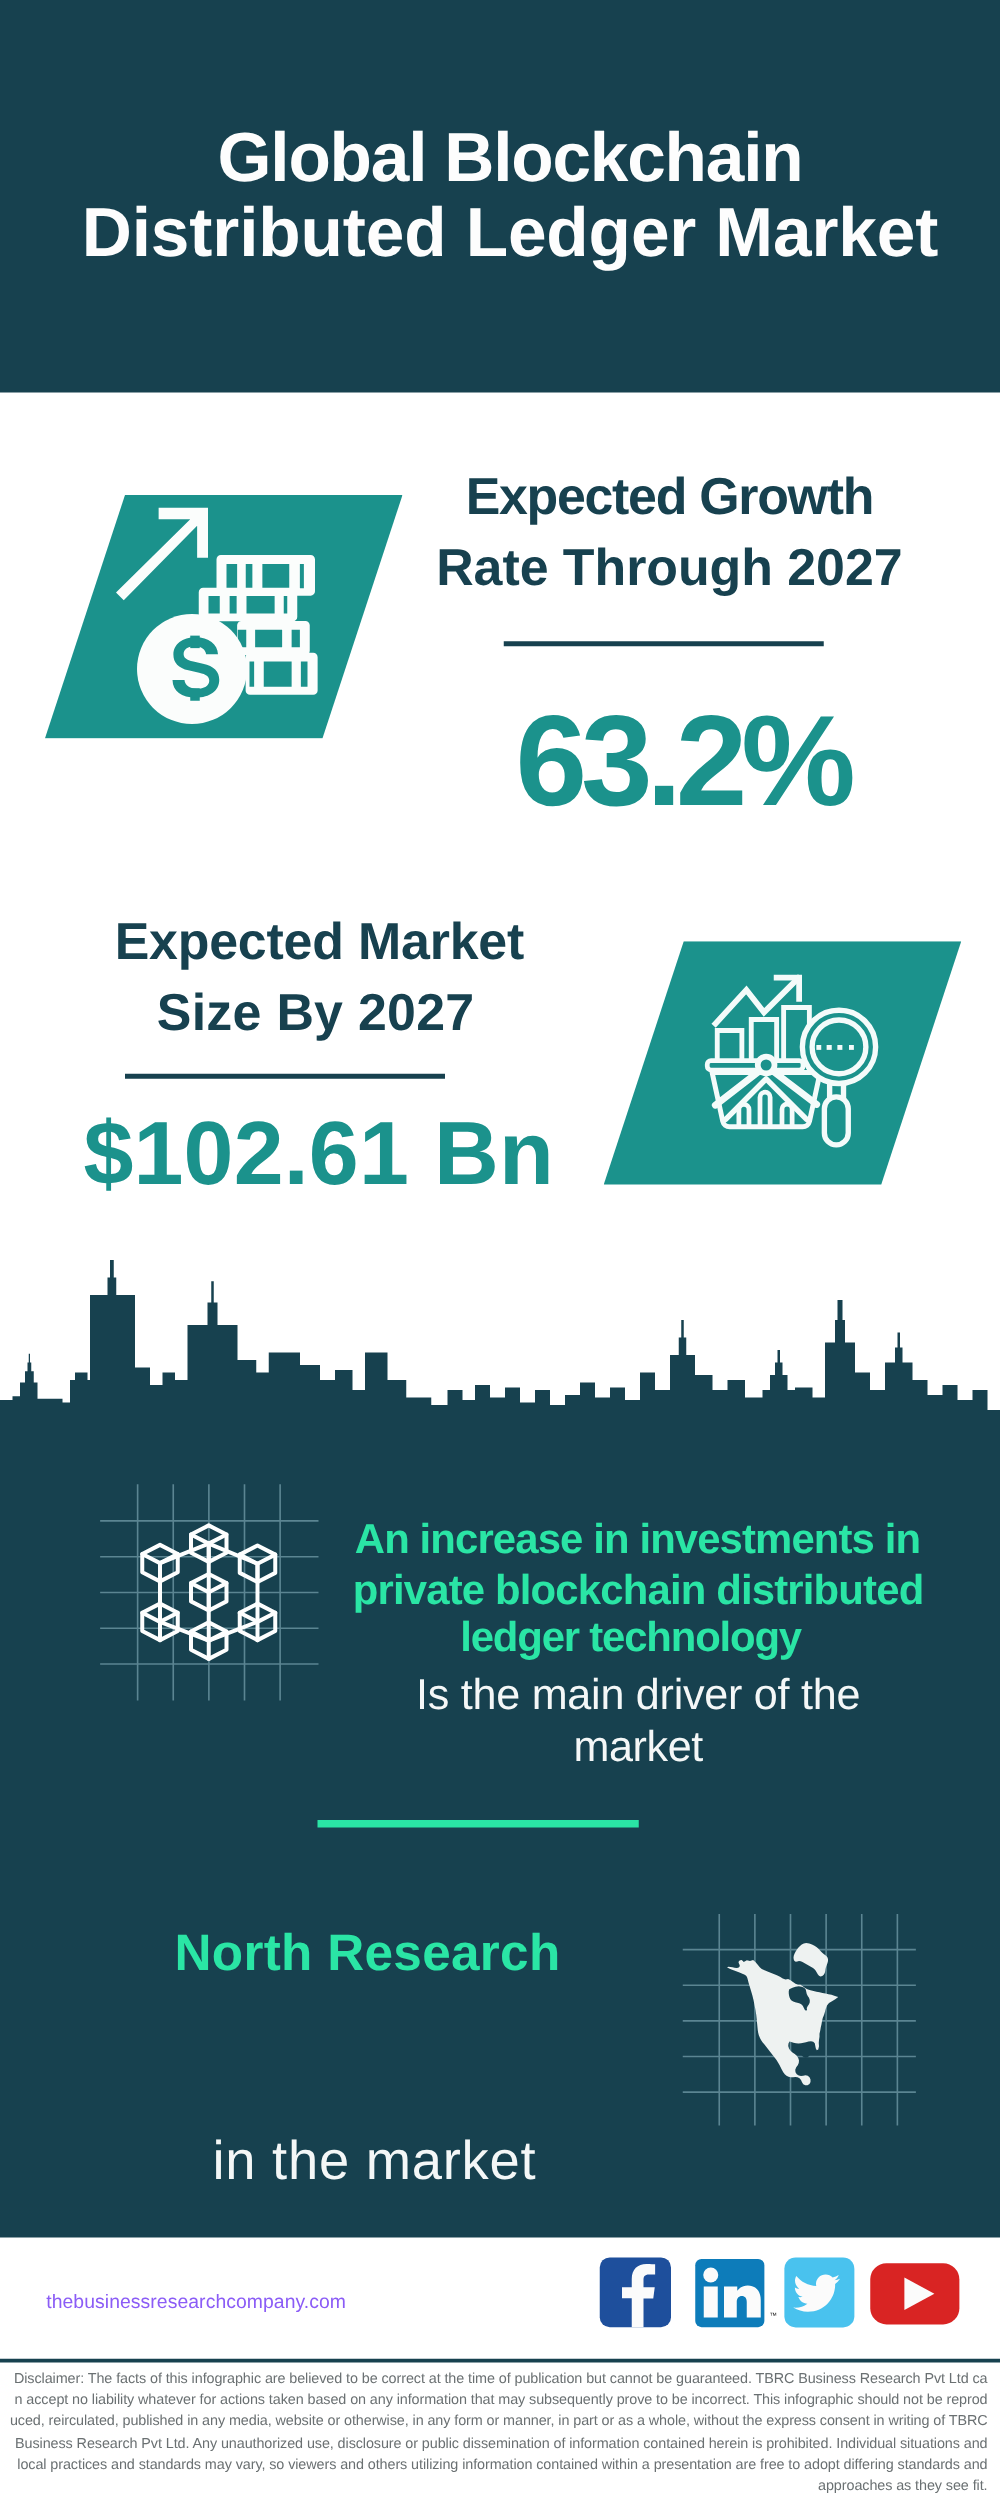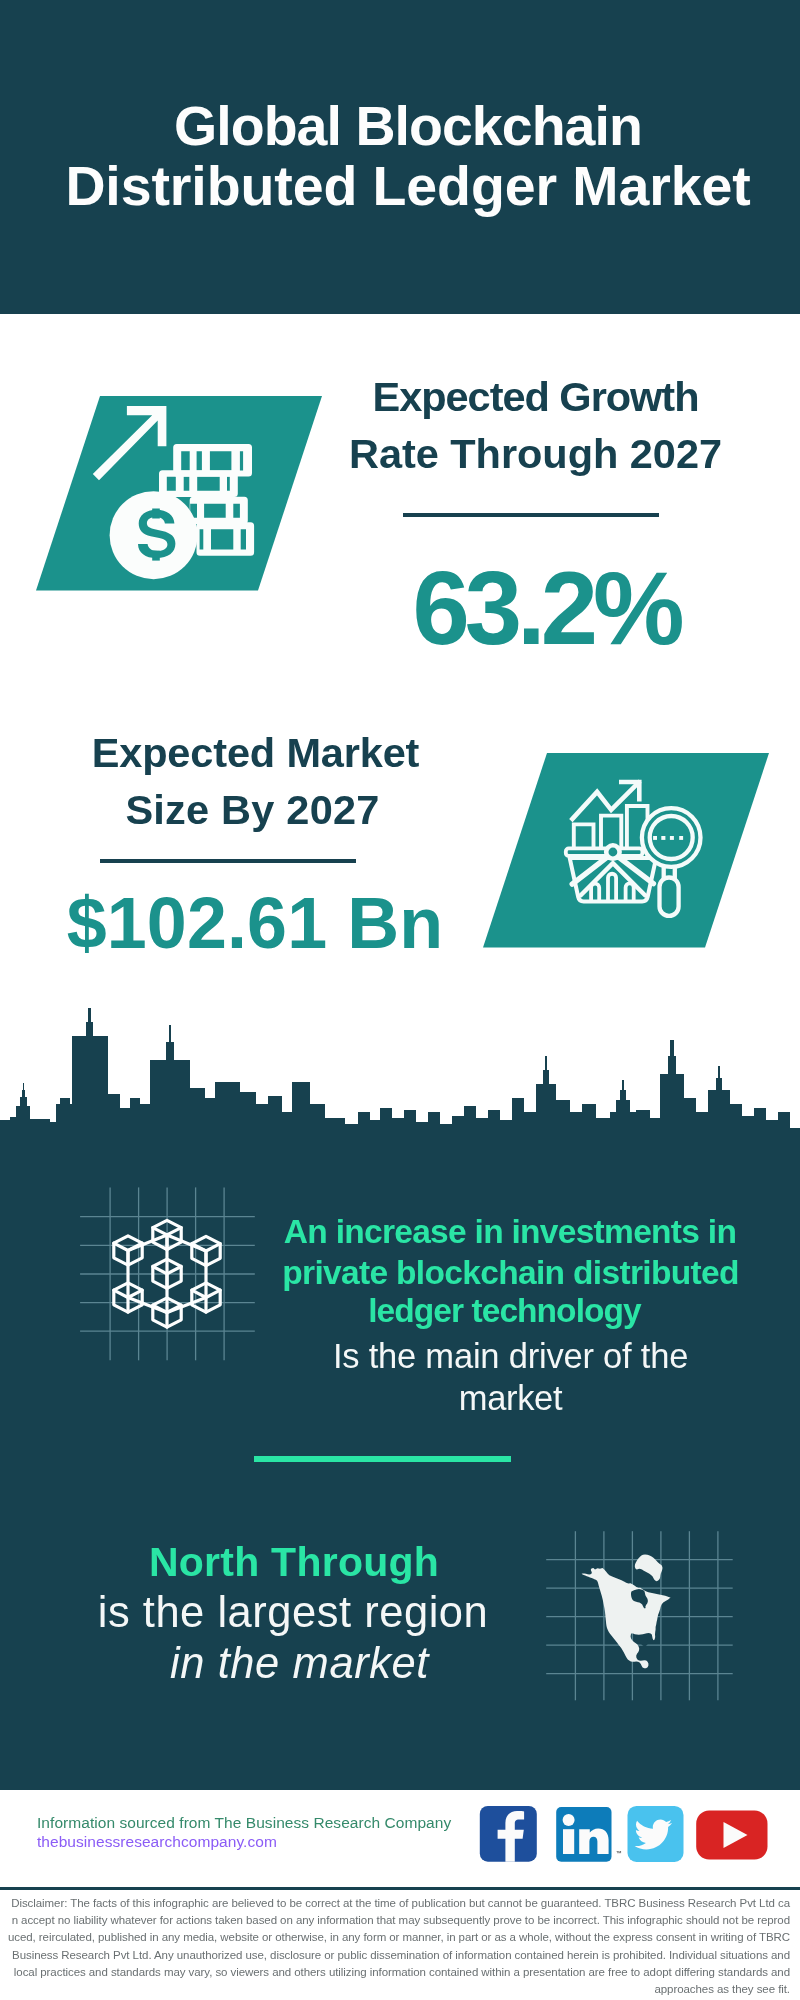--- a/index.html
+++ b/index.html
@@ -156,23 +156,22 @@
   </svg>
 
   <div class="abs ins-line ins-hi" style="top:1213px;font-size:33.5px;letter-spacing:-0.71px;width:1020px;left:0;">An increase in investments in</div>
   <div class="abs ins-line ins-hi" style="top:1254px;font-size:33.5px;letter-spacing:-0.67px;width:1021px;left:0;">private blockchain distributed</div>
   <div class="abs ins-line ins-hi" style="top:1292px;font-size:33.5px;letter-spacing:-0.94px;width:1009px;left:0;">ledger technology</div>
   <div class="abs ins-line ins-sub" style="top:1337px;font-size:34.5px;letter-spacing:-0.21px;width:1021px;left:0;">Is the main driver of the</div>
   <div class="abs ins-line ins-sub" style="top:1379px;font-size:34.5px;letter-spacing:-0.33px;width:1021px;left:0;">market</div>
 
   <div class="ins-rule" style="left:254px;top:1456px;width:257px;height:5.5px;"></div>
 
-  <div class="abs ins-line ins-hi" style="top:1539px;font-size:41px;letter-spacing:0.25px;width:588px;left:0;">North Through</div>
-  <div class="abs ins-line ins-sub" style="top:1588px;font-size:43.5px;letter-spacing:0.52px;width:586px;left:0;">is the largest region</div>
-  <div class="abs ins-line ins-sub" style="top:1639px;font-size:43.5px;letter-spacing:0.58px;width:599px;left:0;font-style:italic;">in the market</div>
+  <div class="abs ins-line ins-hi" style="top:1539px;font-size:41px;letter-spacing:0.25px;width:588px;left:0;">North Research</div>
+  <div class="abs ins-line ins-sub" style="top:1705px;font-size:43.5px;letter-spacing:0.58px;width:599px;left:0;">in the market</div>
 
   <svg class="abs" style="left:545px;top:1515px;" width="190" height="190" viewBox="0 0 190 190">
     <g stroke="#5b8592" stroke-width="1.3">
       <line x1="30.4" y1="16.2" x2="30.4" y2="185.3"></line>
       <line x1="58.9" y1="16.2" x2="58.9" y2="185.3"></line>
       <line x1="87.4" y1="16.2" x2="87.4" y2="185.3"></line>
       <line x1="115.9" y1="16.2" x2="115.9" y2="185.3"></line>
       <line x1="144.4" y1="16.2" x2="144.4" y2="185.3"></line>
       <line x1="172.9" y1="16.2" x2="172.9" y2="185.3"></line>
       <line x1="1.2" y1="44.7" x2="187.7" y2="44.7"></line>
@@ -184,21 +183,20 @@
     <g transform="translate(40,35)">
       <polygon points="10.0,19.5 12.5,18.2 15.0,18.8 17.5,18.0 19.5,19.8 21.2,21.8 22.8,23.8 24.4,25.2 26.6,26.2 29.0,27.2 31.5,28.2 34.0,29.2 36.5,30.2 39.0,31.4 41.2,32.8 43.4,33.6 45.5,33.2 47.4,34.2 49.4,35.6 51.4,37.0 53.4,37.8 55.4,37.8 57.4,39.2 59.4,40.6 61.4,41.6 63.4,42.2 65.8,42.8 68.2,43.3 70.6,43.8 73.0,44.3 75.4,44.8 77.8,45.3 80.2,45.8 82.4,46.6 84.2,47.2 85.6,47.6 83.2,49.4 80.6,50.9 78.2,52.4 76.6,54.4 75.6,56.9 75.0,59.4 74.2,61.9 73.2,64.4 72.6,66.9 72.2,69.4 71.6,71.9 71.2,74.4 70.6,76.9 70.6,79.4 70.2,81.9 70.0,84.4 70.2,86.9 69.6,89.6 68.4,90.2 67.6,88.6 67.2,86.6 66.8,84.6 65.6,83.4 63.8,83.0 61.8,83.2 59.8,83.7 57.8,84.2 55.8,84.6 53.8,84.8 51.8,84.6 49.8,84.2 48.0,83.6 46.6,83.2 45.8,84.8 45.6,86.8 46.2,88.8 47.4,90.6 49.0,92.0 50.8,93.2 52.4,94.6 53.6,96.4 54.2,98.4 54.0,100.4 53.2,102.2 52.0,103.8 51.2,105.8 51.4,107.8 52.4,109.4 54.0,110.4 55.8,110.8 57.6,110.6 59.4,110.2 61.2,110.6 62.6,111.8 63.4,113.6 63.4,115.6 62.6,117.2 61.0,118.2 59.2,118.2 57.6,117.4 56.6,115.8 55.8,114.0 54.6,112.6 53.0,111.8 51.2,111.6 49.4,111.8 47.6,111.8 45.8,111.4 44.2,110.6 42.8,109.4 41.6,107.8 40.6,106.0 39.6,104.0 38.6,102.0 37.4,100.0 36.2,98.0 34.8,96.2 33.4,94.4 32.0,92.6 30.6,90.8 29.2,89.0 27.8,87.2 26.4,85.4 25.0,83.8 23.8,82.0 22.8,80.0 22.0,78.0 21.5,76.0 21.2,74.0 21.0,72.0 20.8,70.0 20.6,68.0 20.4,66.0 20.2,64.0 20.0,62.0 19.7,60.0 19.4,58.0 19.0,56.0 18.6,54.0 18.2,52.0 17.8,50.0 17.3,48.0 16.8,46.0 16.2,44.0 15.6,42.0 15.0,40.0 14.4,38.0 13.8,36.0 13.3,34.0 12.8,32.2 12.1,30.8 10.8,29.8 9.4,29.2 8.0,28.6 6.6,28.0 5.0,27.4 3.4,26.8 1.8,26.2 0.2,25.6 -1.2,25.0 -2.4,24.4 -3.4,23.8 -2.2,23.4 -0.6,23.5 1.0,23.8 2.6,24.2 4.2,24.4 5.6,24.2 6.6,23.4 6.8,22.2 6.2,21.0 5.8,19.8 6.2,18.8 7.2,18.2 8.4,18.0 9.2,18.8" fill="#eef2f1"></polygon>
       <polygon points="60.0,4.4 62.4,4.8 64.6,5.6 66.6,6.6 68.4,7.8 70.0,9.2 71.4,10.8 72.8,12.2 74.2,13.4 75.6,14.4 76.8,15.6 77.4,17.2 77.4,18.8 77.0,20.4 76.4,22.0 75.8,23.6 75.4,25.2 75.2,26.8 74.8,28.4 74.0,29.8 72.8,30.8 71.4,31.2 70.2,30.6 69.2,29.4 68.4,28.0 67.6,26.6 66.6,25.4 65.4,24.4 64.0,23.6 62.6,22.8 61.2,22.0 59.8,21.2 58.4,20.4 57.0,19.6 55.6,19.0 54.2,18.8 52.8,19.2 51.6,19.4 50.6,18.8 50.0,17.6 49.8,16.2 50.0,14.6 50.6,13.0 51.4,11.4 52.4,9.8 53.6,8.2 55.0,6.8 56.4,5.6 58.0,4.8" fill="#eef2f1"></polygon>
       <polygon points="49.0,40.2 51.4,39.4 54.0,39.0 56.4,39.4 58.4,40.2 59.6,41.6 60.0,43.4 60.4,45.2 61.2,46.8 62.2,48.2 62.8,50.0 62.8,51.8 62.2,53.4 61.2,54.8 60.4,56.4 60.6,58.0 59.8,58.6 58.8,57.8 58.0,56.2 57.2,54.6 56.0,53.4 54.4,52.6 52.8,52.2 51.2,51.8 49.6,51.2 48.2,50.4 47.2,49.2 46.6,47.8 46.2,46.2 46.0,44.6 46.0,43.0 46.4,41.4" fill="#17414f"></polygon>
       <polygon points="49.4,86.0 51.4,85.4 53.6,85.2 55.8,85.4 57.8,86.0 59.6,86.8 61.2,88.0 62.4,89.4 63.0,91.2 63.0,93.0 62.4,94.6 61.2,95.8 59.6,96.2 58.0,95.8 56.8,94.8 55.8,93.6 54.8,92.4 53.4,91.6 52.0,91.0 50.8,90.2 49.8,89.2 49.2,87.8" fill="#17414f"></polygon>
     </g>
   </svg>
 
   <div class="abs" style="left:0;top:1790px;width:800px;height:210px;background:#ffffff;"></div>
 
-  <div class="abs src" style="left:37px;top:1814px;font-size:15.5px;letter-spacing:0.05px;color:#358a6b;">Information sourced from The Business Research Company</div>
   <div class="abs src" style="left:37px;top:1833px;font-size:15.5px;letter-spacing:0.05px;color:#8b5cf6;">thebusinessresearchcompany.com</div>
 
   <svg class="abs" style="left:476px;top:1802px;" width="300" height="66" viewBox="0 0 300 66">
     <g>
       <rect x="3.8" y="3.9" width="57" height="55.8" rx="8" fill="#1e4f9c"></rect>
       <path d="M38.8,59.7 V36.7 h7.8 l1.2,-9.0 h-9.0 v-5.8 c0,-2.6 0.7,-4.4 4.5,-4.4 h4.8 V9.4
                c-0.8,-0.1 -3.7,-0.3 -7.0,-0.3 c-6.9,0 -11.7,4.2 -11.7,12.0 v6.6 h-7.8 v9.0 h7.8 v23.0 z" fill="#fbfbfb"></path>
     </g>
     <g>
       <rect x="80.2" y="5.1" width="55.3" height="54.6" rx="5" fill="#0d7cba"></rect>

